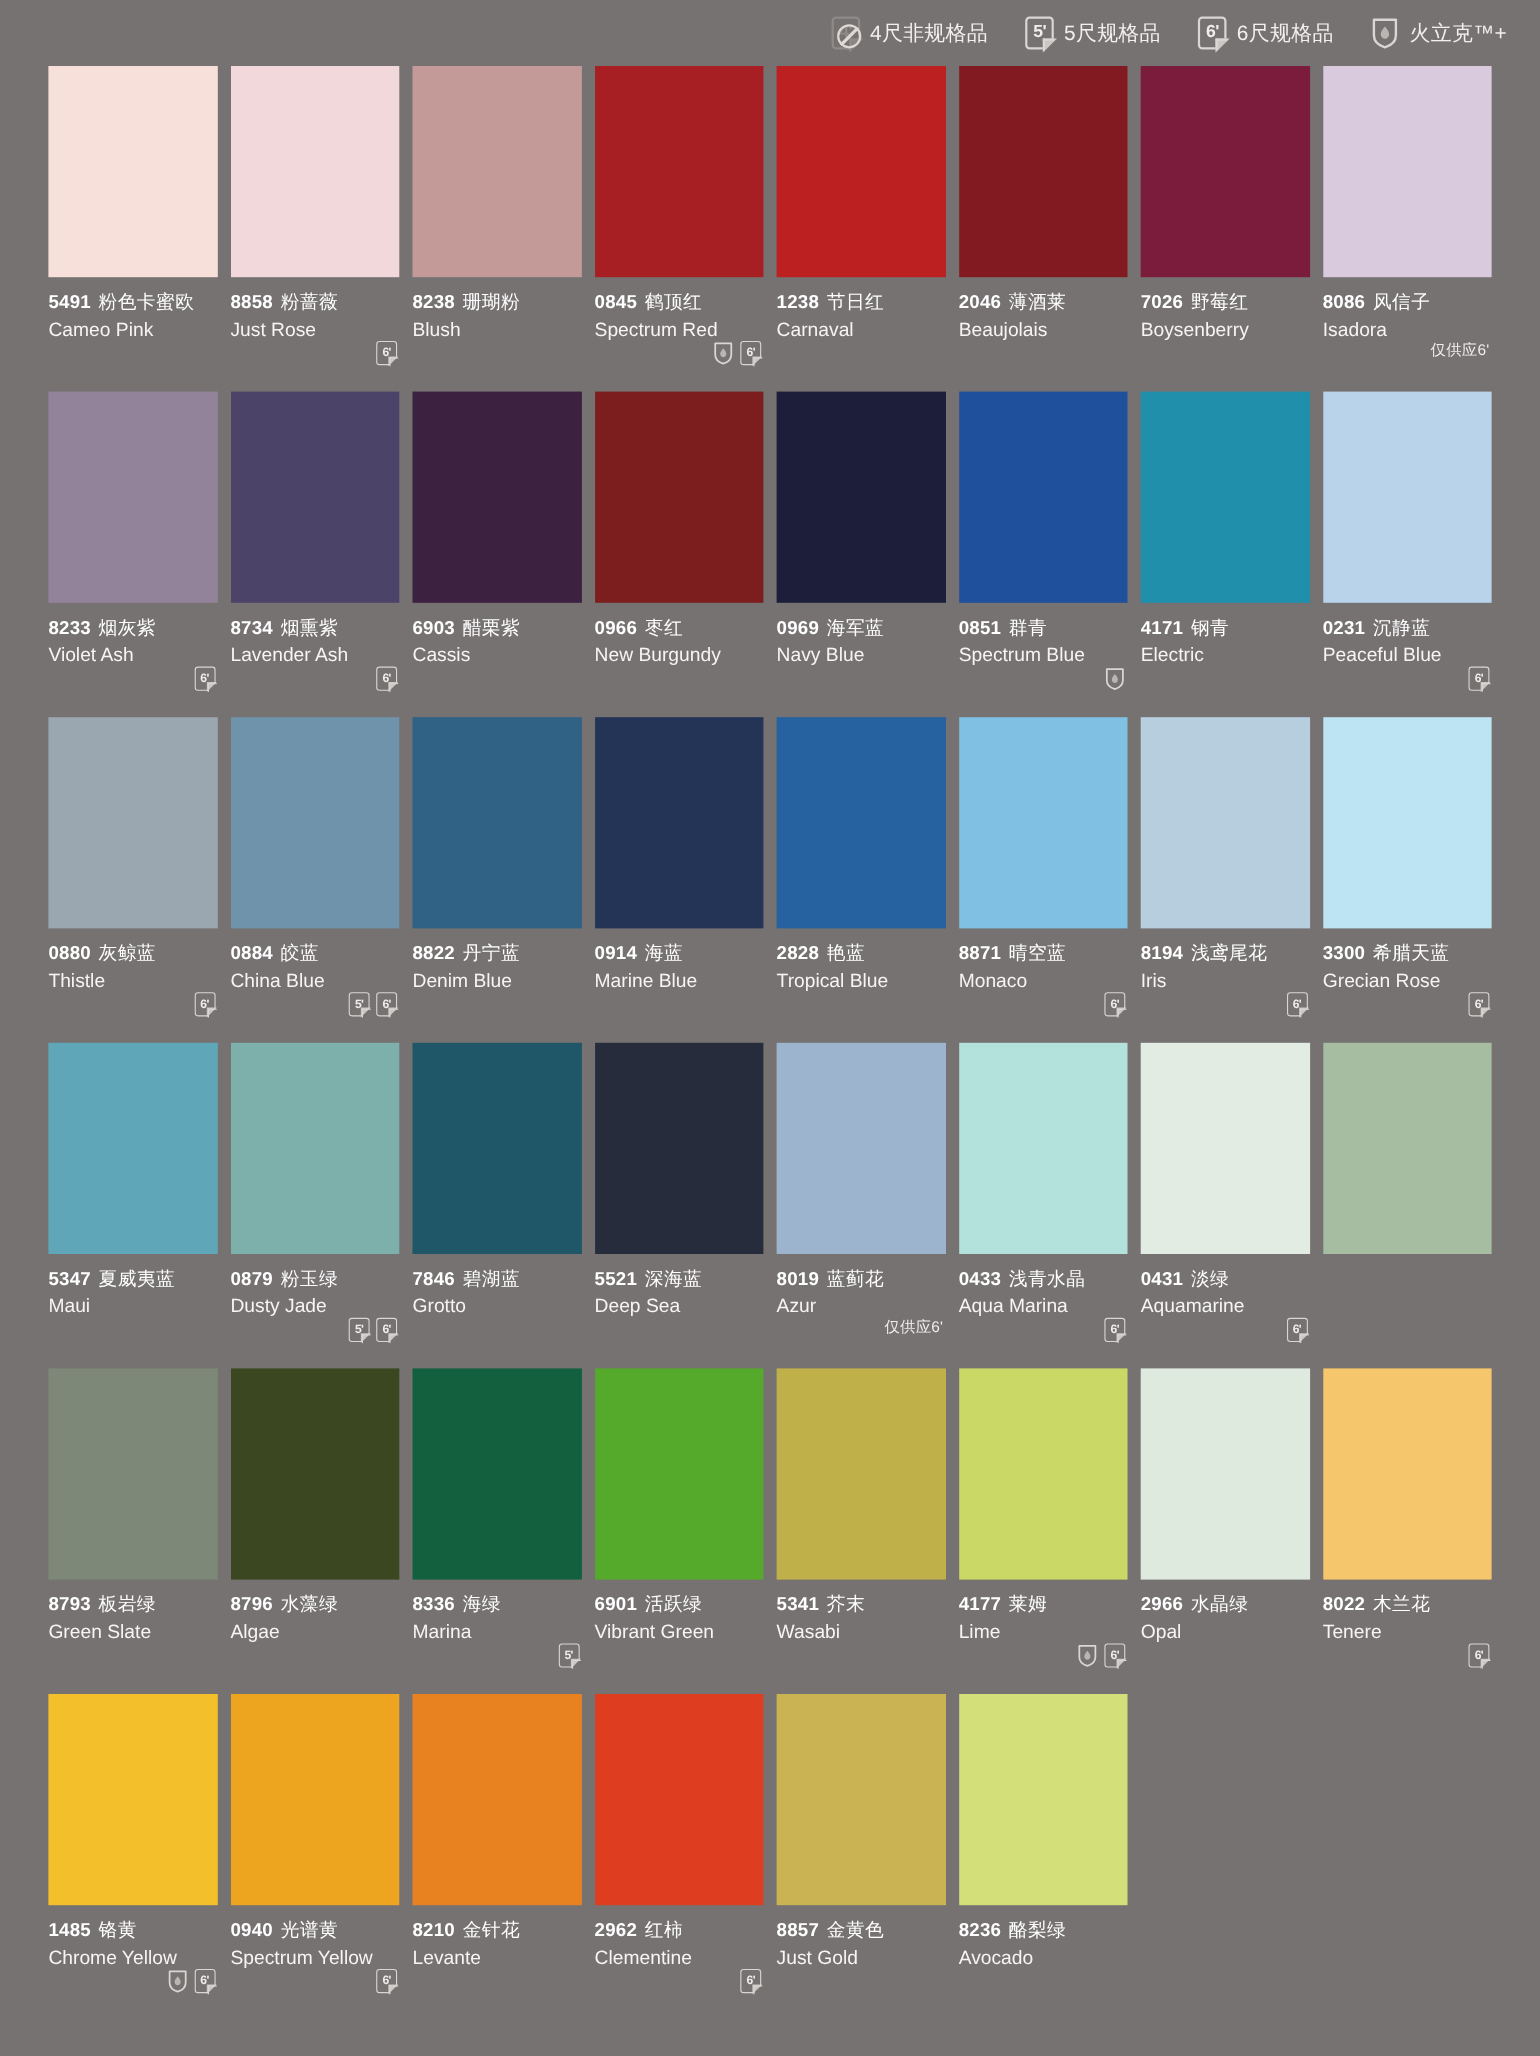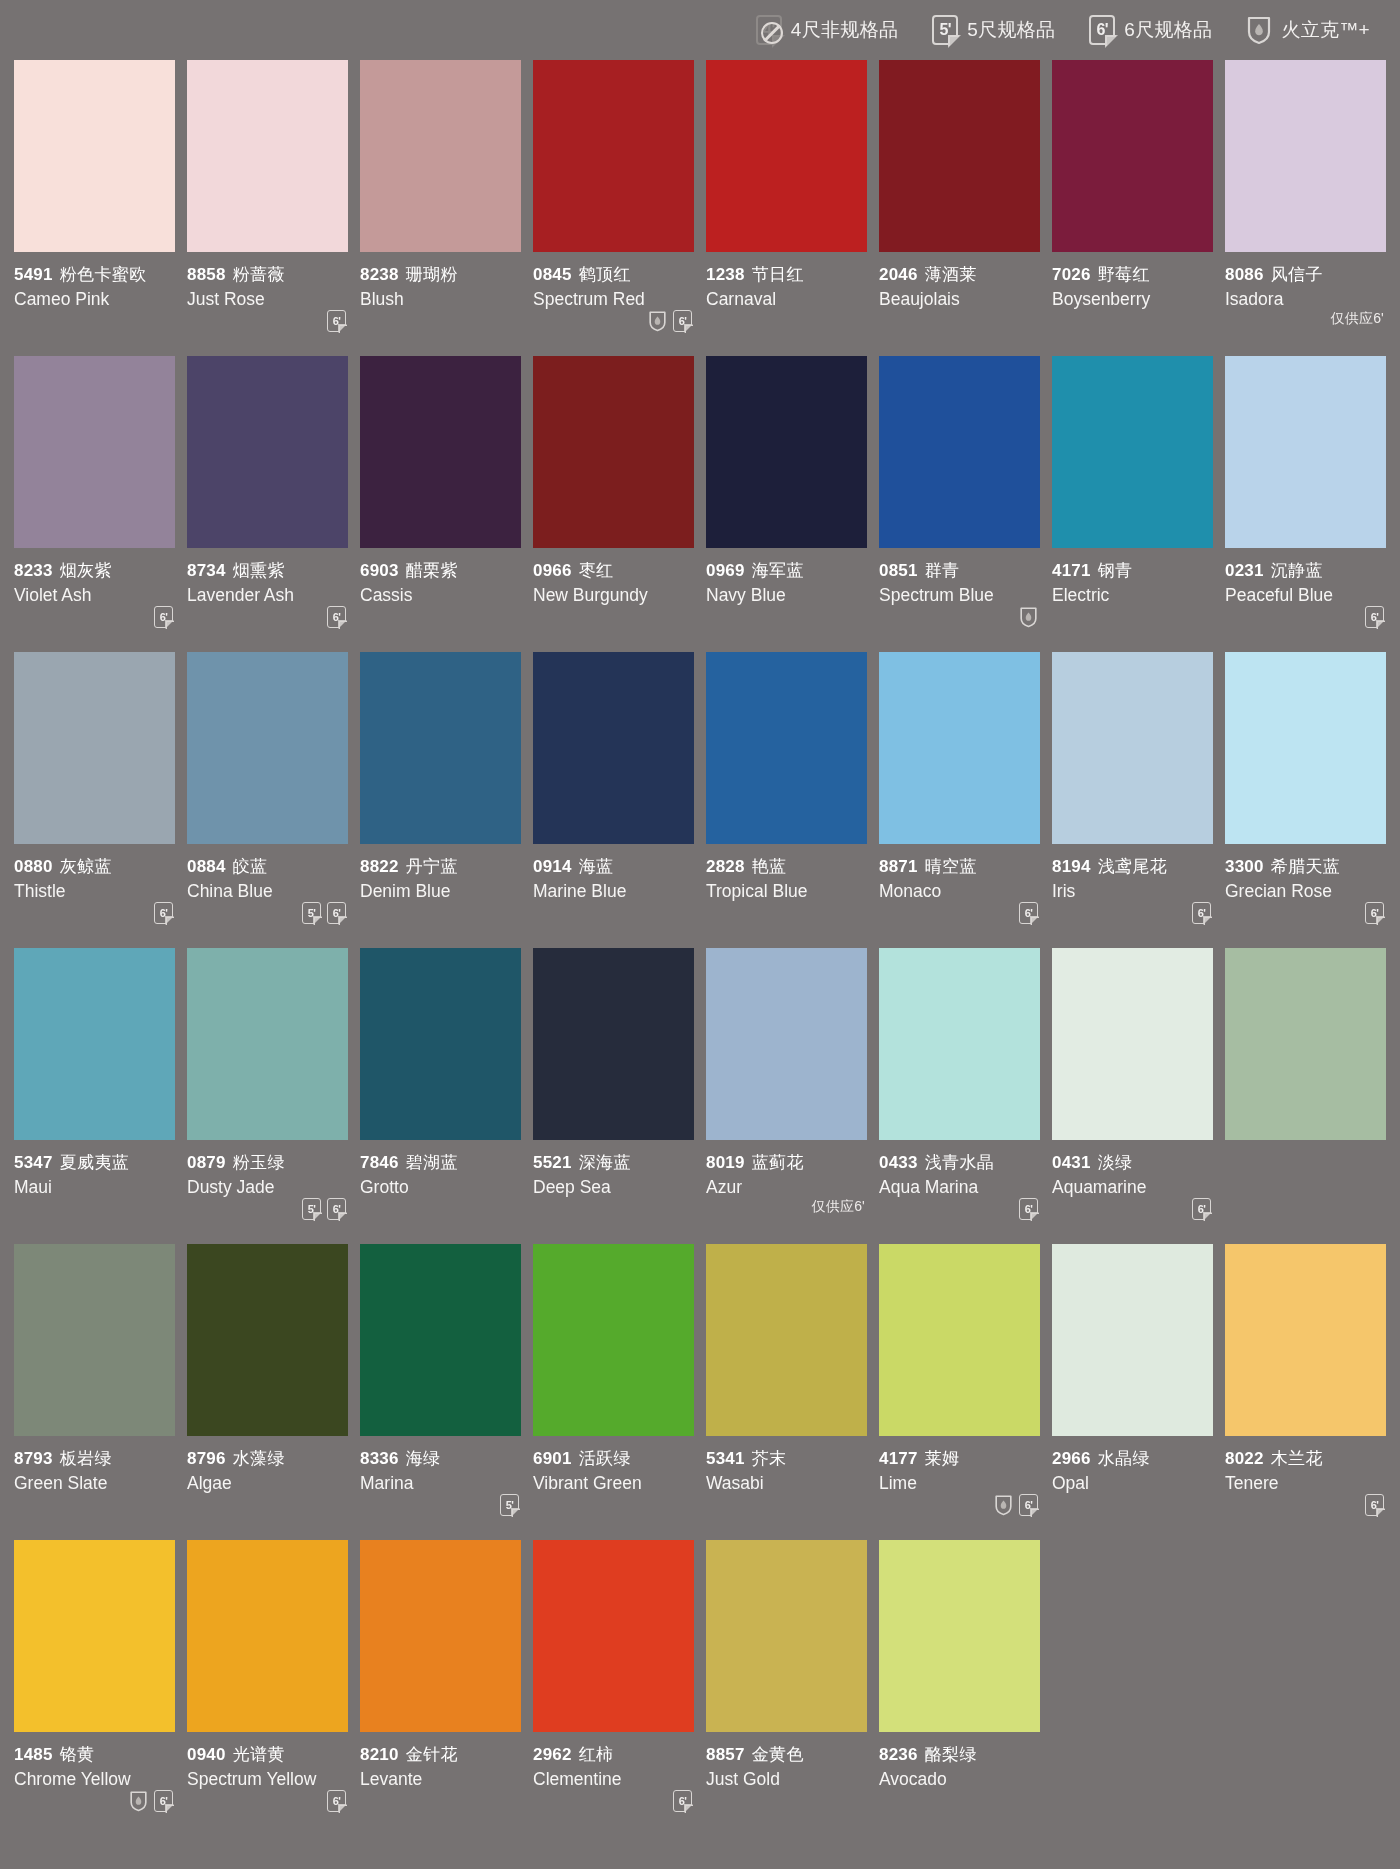--- a/index.html
+++ b/index.html
@@ -118,21 +118,21 @@
     justify-content: center;
   }
   .ic-shield svg { display: block; }
 
   
   .grid {
     display: grid;
     grid-template-columns: repeat(8, 1fr);
     column-gap: 12px;
     row-gap: 0;
-    padding: 0 14px;
+    padding: 0 44px;
   }
   .cell {
     position: relative;
     padding-bottom: 8px;
   }
   .chip {
     width: 100%;
     height: 192px;
     display: block;
   }

